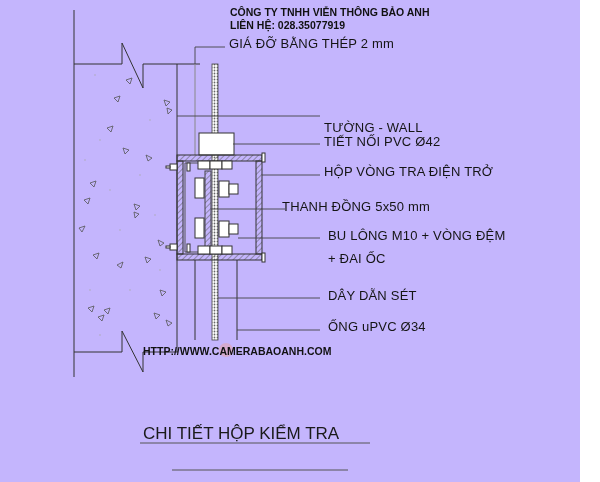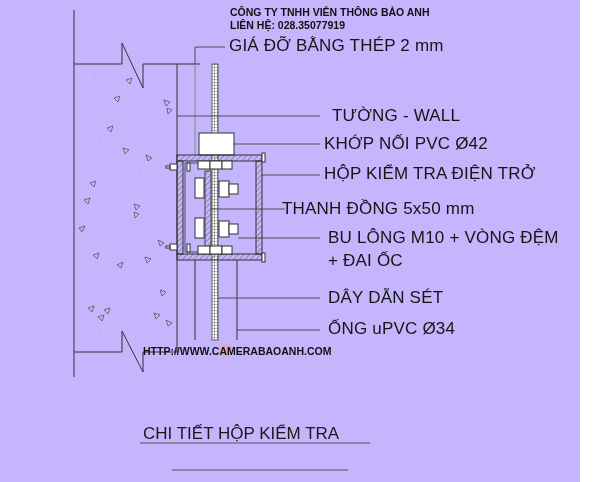--- a/index.html
+++ b/index.html
@@ -1,20 +1,20 @@
 <!DOCTYPE html>
 <html><head>
 <meta charset="utf-8">
 <style>
   html, body { margin: 0; padding: 0; background: #ffffff; }
   #canvas { position: relative; width: 580px; height: 482px; overflow: hidden; background: #c4b5fd; }
   svg { position: absolute; left: 0; top: 0; }
   .txt { position: absolute; white-space: nowrap; color: #111; font-family: "Liberation Sans", sans-serif; }
   .company { font-weight: bold; font-size: 10.5px; color: #111; }
-  .label { font-size: 17px; letter-spacing: 0.2px; color: #151515; }
+  .label { font-size: 13px; letter-spacing: 0.2px; color: #151515; }
   .title { font-size: 17px; color: #1a1a1a; }
   .url { font-weight: bold; font-size: 10.5px; color: #111; margin-left: 20px; }
 </style>
 </head>
 <body>
 
 <div id="canvas">
 
   <svg width="600" height="482" viewBox="0 0 600 482">
     <defs>
@@ -143,23 +143,23 @@
       <line x1="172" y1="470" x2="348" y2="470"></line>
     </g>
 
     <circle cx="226" cy="350" r="7" fill="#e8a0a0" opacity="0.5"></circle>
   </svg>
 
   <div class="txt company" style="left:230px; top:6px;">CÔNG TY TNHH VIỄN THÔNG BẢO ANH</div>
   <div class="txt company" style="left:230px; top:19px;">LIÊN HỆ: 028.35077919</div>
 
   <div class="txt label" style="left:229px; top:36px;">GIÁ ĐỠ BẰNG THÉP 2 mm</div>
-  <div class="txt label" style="left:324px; top:106px;margin-left:8px;">TƯỜNG - WALL</div>
-  <div class="txt label" style="left:324px; top:134px;">KHỚP NỐI PVC Ø42</div>
-  <div class="txt label" style="left:324px; top:164px;">HỘP KIỂM TRA  ĐIỆN TRỞ</div>
+  <div class="txt label" style="left:324px; top:120px;">TƯỜNG - WALL</div>
+  <div class="txt label" style="left:324px; top:134px;">TIẾT NỐI PVC Ø42</div>
+  <div class="txt label" style="left:324px; top:164px;">HỘP VÒNG TRA  ĐIỆN TRỞ</div>
   <div class="txt label" style="left:282px; top:199px;">THANH ĐỒNG 5x50 mm</div>
   <div class="txt label" style="left:328px; top:228px;">BU LÔNG M10 + VÒNG ĐỆM</div>
   <div class="txt label" style="left:328px; top:251px;">+ ĐAI ỐC</div>
   <div class="txt label" style="left:328px; top:288px;">DÂY DẪN SÉT</div>
   <div class="txt label" style="left:328px; top:319px;">ỐNG uPVC Ø34</div>
 
   <div class="txt url" style="left:123px; top:345px;">HTTP://WWW.CAMERABAOANH.COM</div>
 
   <div class="txt title" style="left:143px; top:424px;text-align:right;">CHI TIẾT HỘP KIỂM TRA</div>
 

